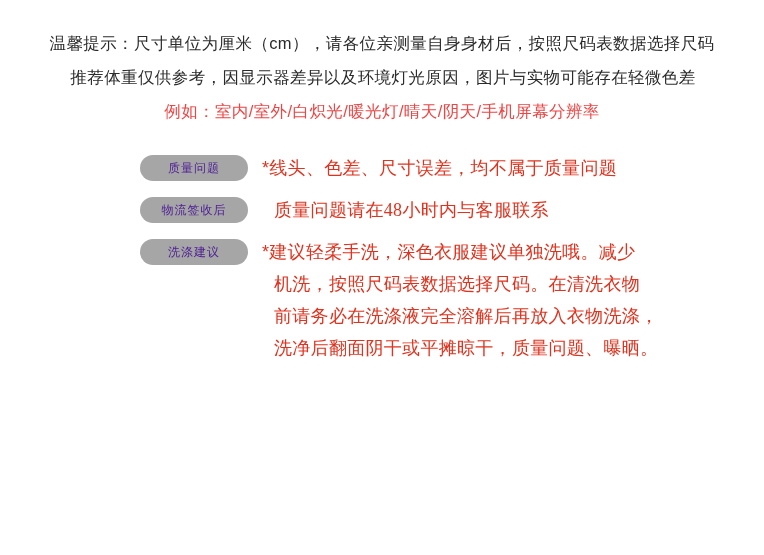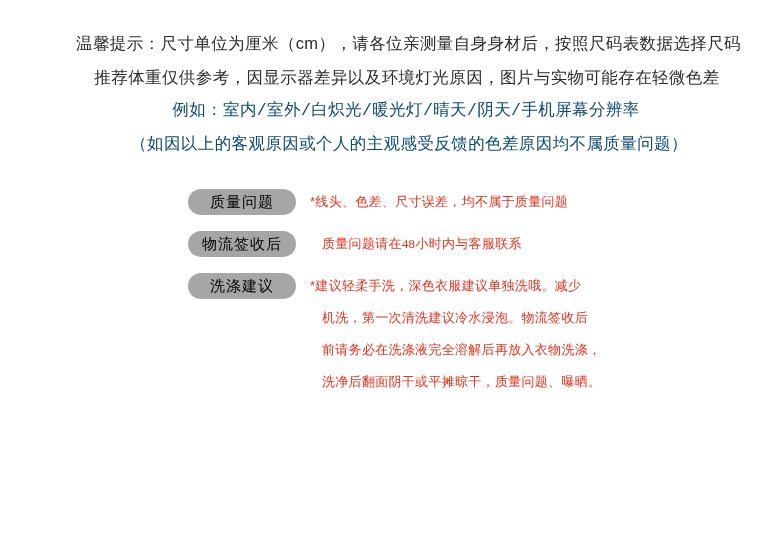--- a/index.html
+++ b/index.html
@@ -11,38 +11,36 @@
     height: 555px;
     background: #ffffff;
     font-family: "Liberation Sans", sans-serif;
     overflow: hidden;
   }
   .page {
     position: relative;
     width: 764px;
     height: 555px;
     box-sizing: border-box;
-    padding-left: 48px;
   }
 
   
   .notice {
     padding: 26px 28px 0 28px;
     text-align: center;
   }
   .notice-line {
     font-size: 16.5px;
     line-height: 34px;
     color: #2b2b2b;
     letter-spacing: 0.4px;
     white-space: nowrap;
   }
   .notice-line.red {
-    color: #0c4a6e;
-    font-family: Liberation Mono, monospace;
+    color: #ef4444;
   }
   .notice-line.indent-a {
     padding-left: 6px;
   }
   .notice-line.indent-b {
     padding-left: 2px;
   }
 
   
   .sections {
@@ -54,31 +52,31 @@
     display: flex;
     align-items: flex-start;
     margin-bottom: 10px;
   }
   .tag {
     flex: 0 0 auto;
     width: 108px;
     height: 26px;
     border-radius: 13px;
     background: #a6a6a6;
-    color: #000000;
-    font-size: 15px;
+    color: #4c1d95;
+    font-size: 12px;
     line-height: 26px;
     text-align: center;
     letter-spacing: 1px;
     margin-top: 3px;
   }
   .section-body {
     margin-left: 14px;
     color: #e0321e;
-    font-size: 13px;
+    font-size: 18px;
     line-height: 32px;
     letter-spacing: 0.3px;
   }
   .section-body p {
     margin: 0;
     white-space: nowrap;
   }
   .section-body p.hang {
     padding-left: 12px;
     font-family: Liberation Serif, serif;
@@ -86,21 +84,20 @@
 </style>
 </head>
 <body>
 
 <div class="page">
 
   <div class="notice">
     <div class="notice-line">温馨提示：尺寸单位为厘米（cm），请各位亲测量自身身材后，按照尺码表数据选择尺码</div>
     <div class="notice-line indent-b">推荐体重仅供参考，因显示器差异以及环境灯光原因，图片与实物可能存在轻微色差</div>
     <div class="notice-line red">例如：室内/室外/白炽光/暖光灯/晴天/阴天/手机屏幕分辨率</div>
-    <div class="notice-line red indent-a">（如因以上的客观原因或个人的主观感受反馈的色差原因均不属质量问题）</div>
   </div>
 
   <div class="sections">
 
     <div class="section">
       <div class="tag">质量问题</div>
       <div class="section-body">
         <p>*线头、色差、尺寸误差，均不属于质量问题</p>
       </div>
     </div>
@@ -109,21 +106,21 @@
       <div class="tag">物流签收后</div>
       <div class="section-body">
         <p class="hang">质量问题请在48小时内与客服联系</p>
       </div>
     </div>
 
     <div class="section">
       <div class="tag">洗涤建议</div>
       <div class="section-body">
         <p>*建议轻柔手洗，深色衣服建议单独洗哦。减少</p>
-        <p class="hang">机洗，第一次清洗建议冷水浸泡。物流签收后</p>
+        <p class="hang">机洗，按照尺码表数据选择尺码。在清洗衣物</p>
         <p class="hang">前请务必在洗涤液完全溶解后再放入衣物洗涤，</p>
         <p class="hang">洗净后翻面阴干或平摊晾干，质量问题、曝晒。</p>
       </div>
     </div>
 
   </div>
 
 </div>
 
 </body></html>

